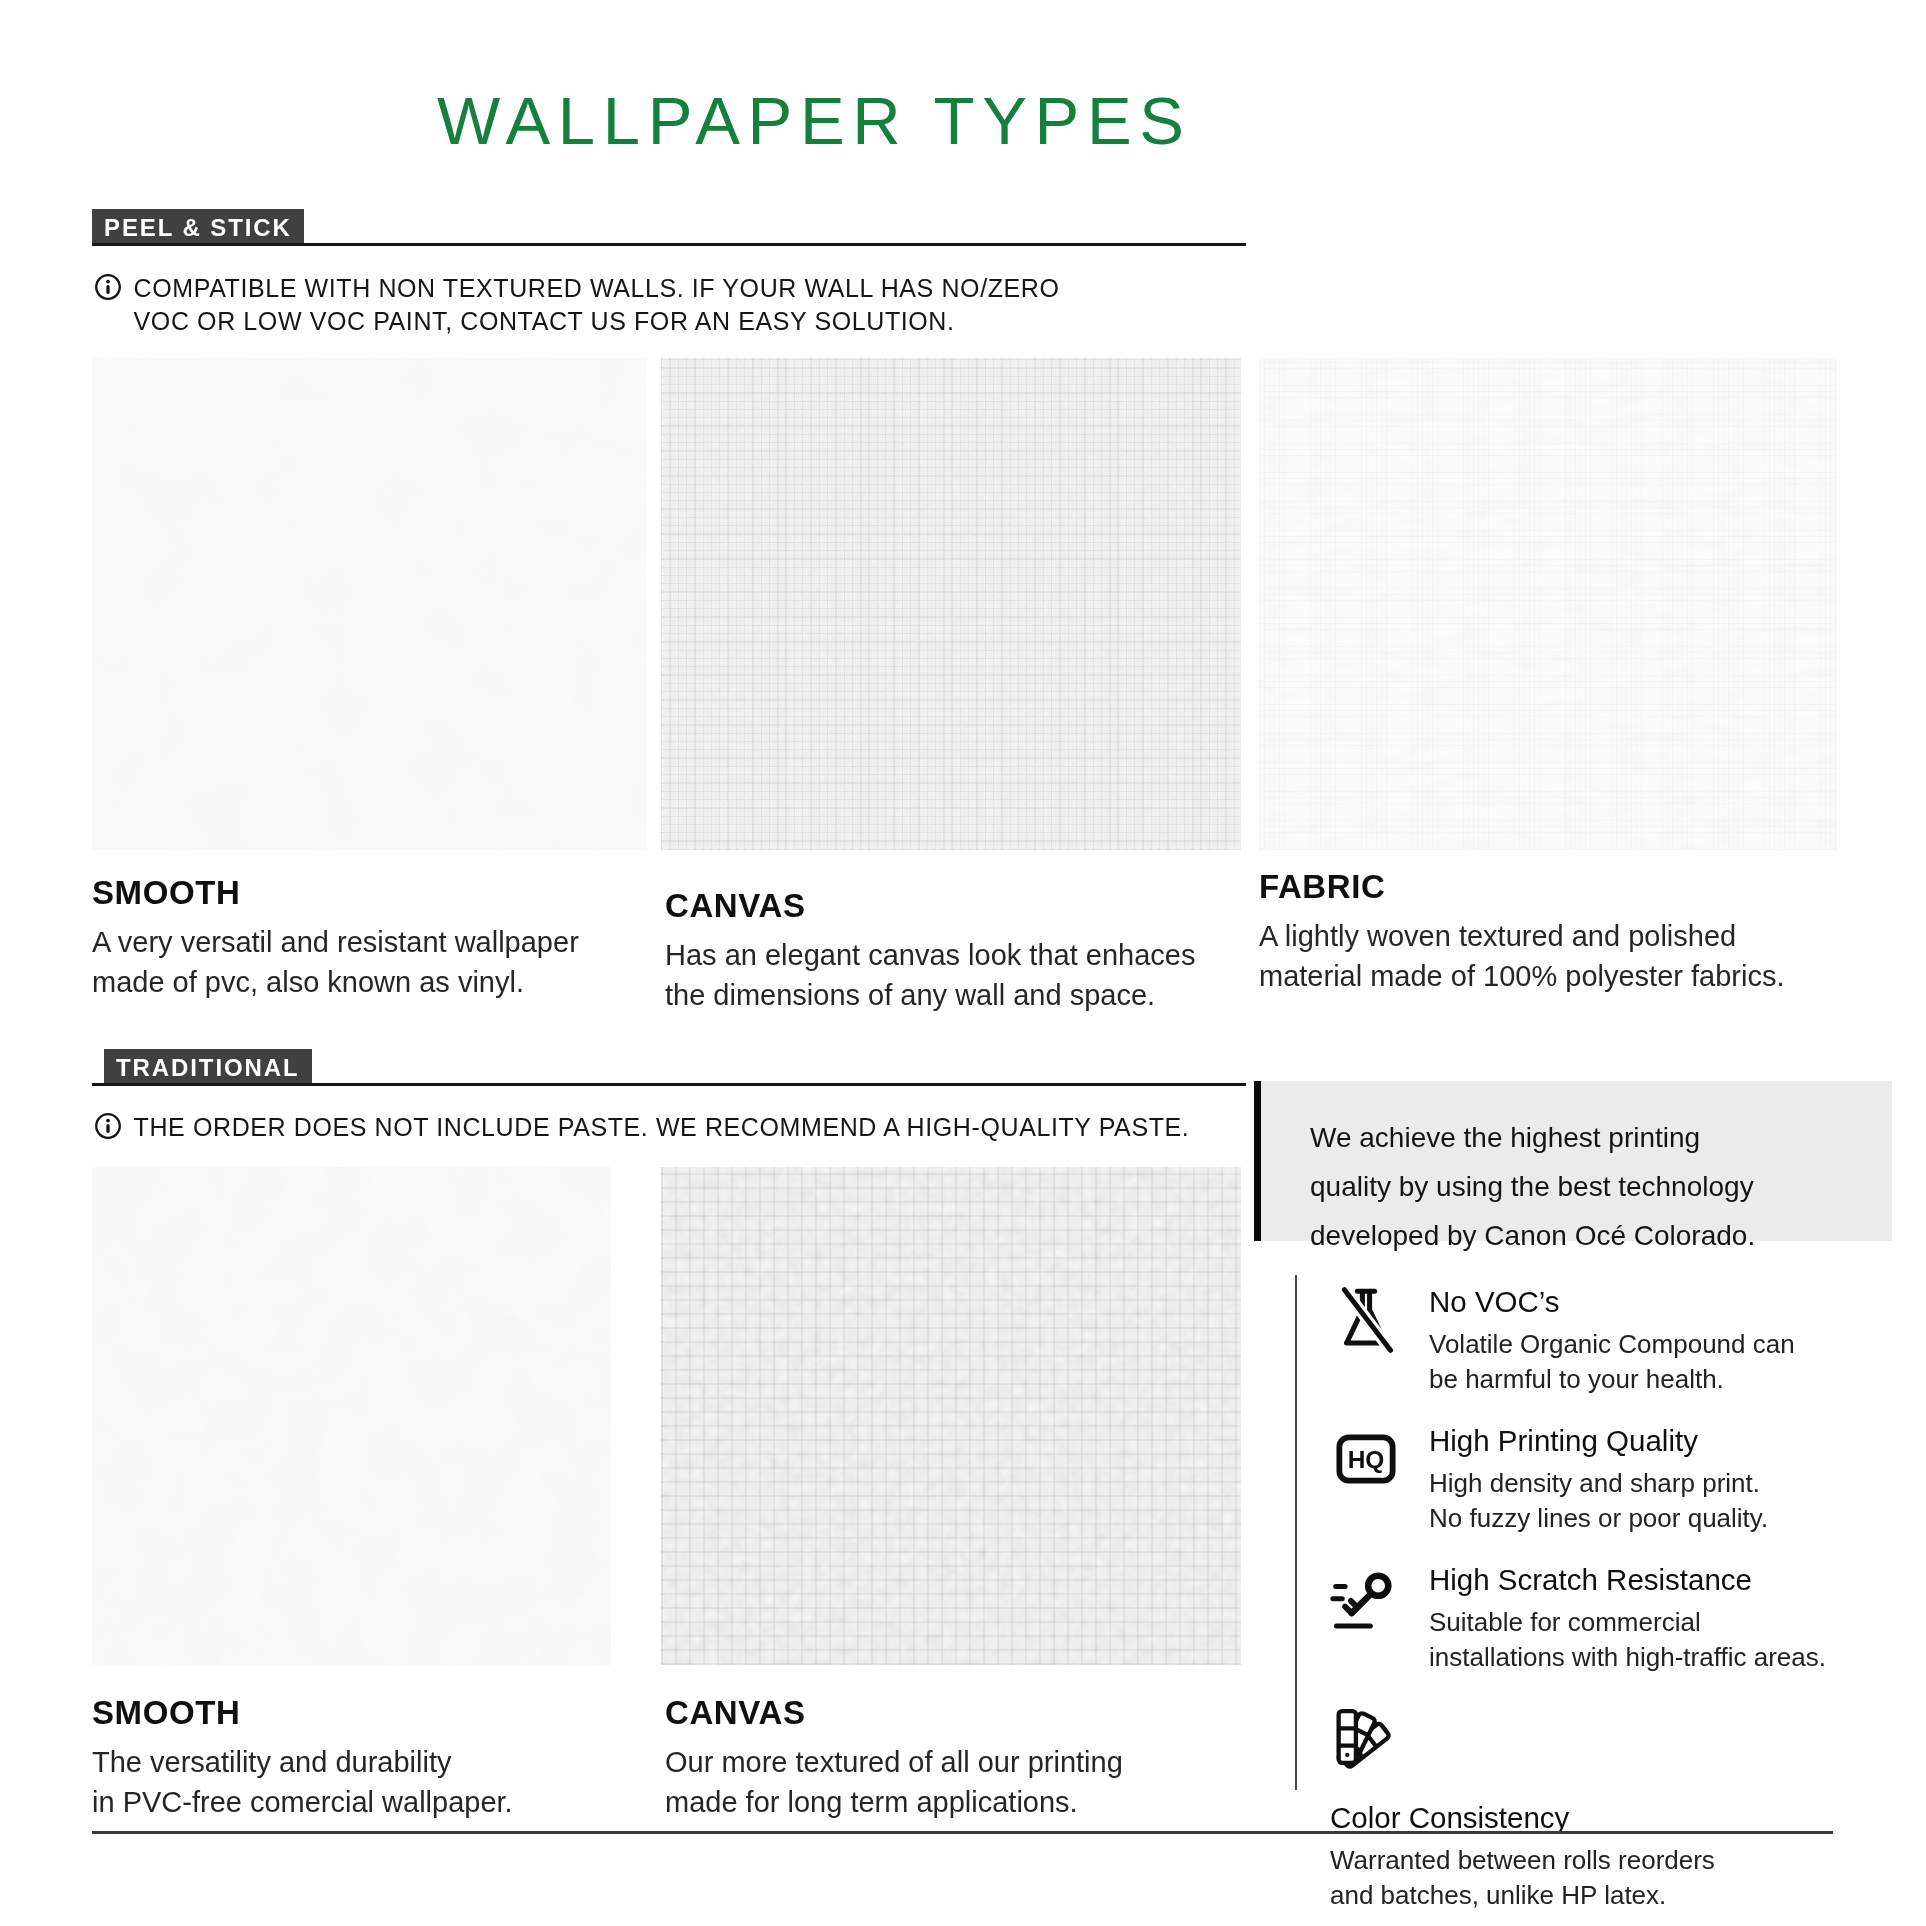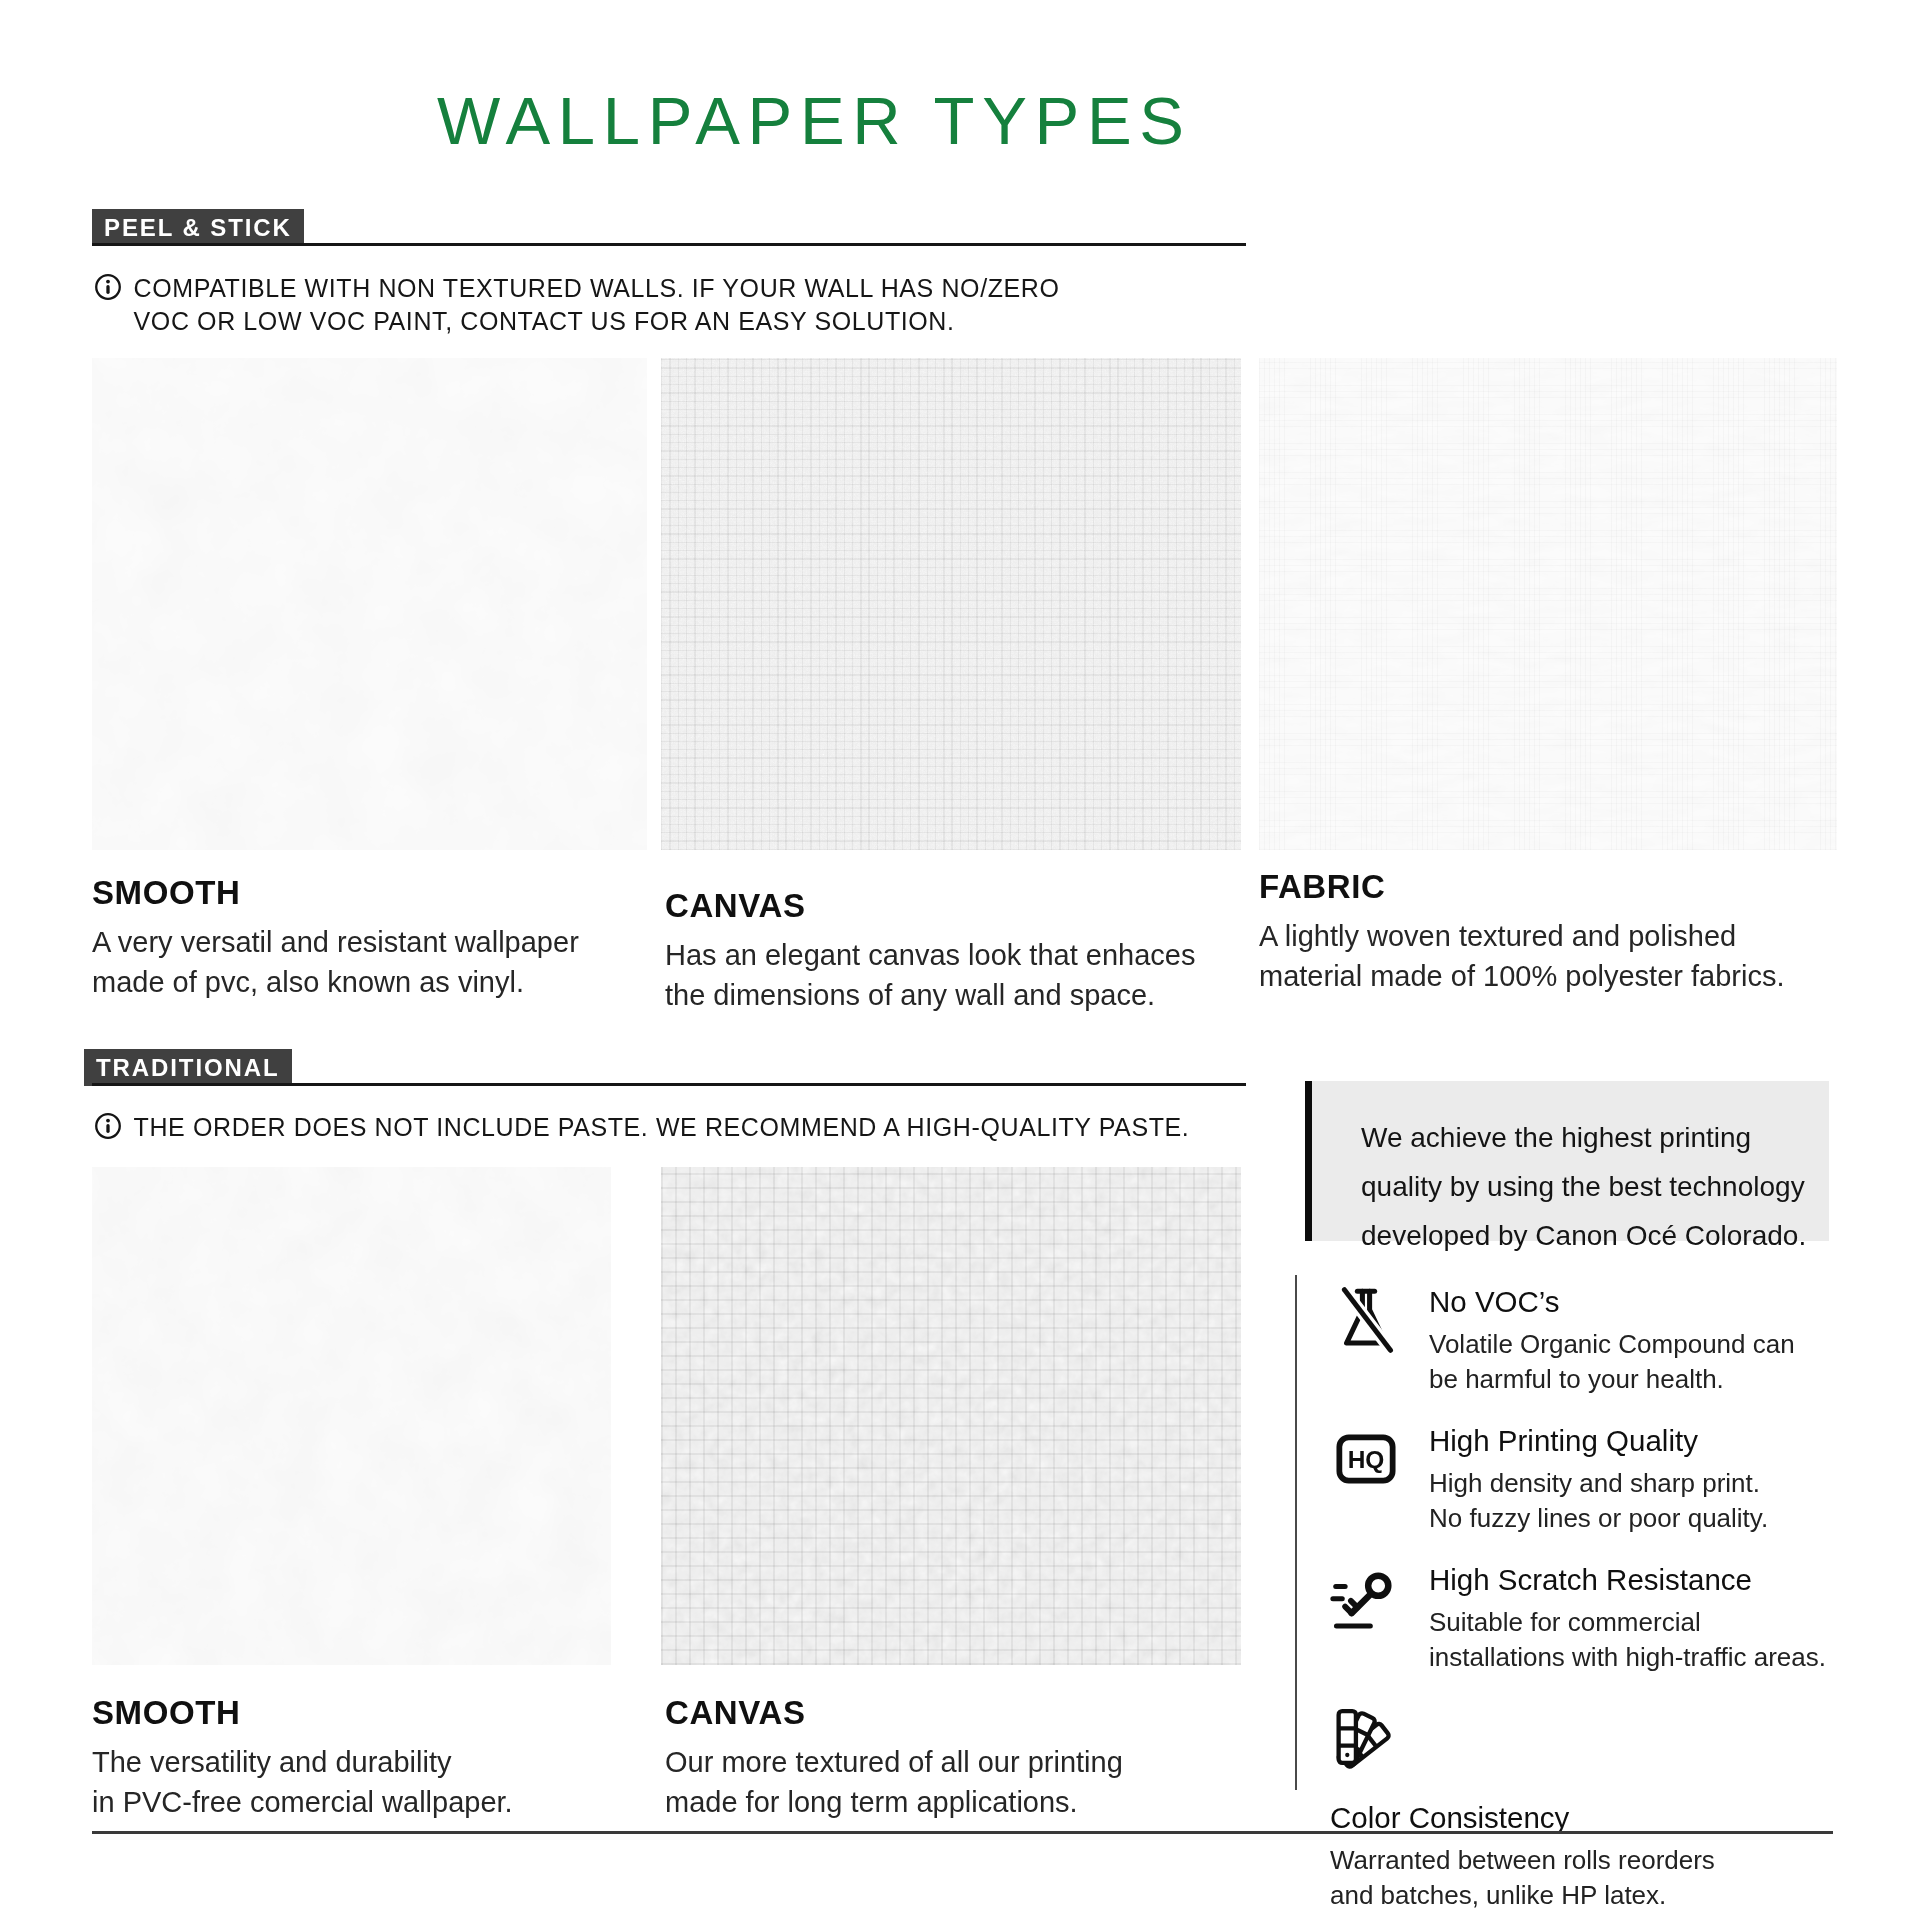--- a/index.html
+++ b/index.html
@@ -42,21 +42,21 @@
   .weave.coarse{
     background-image:
       repeating-linear-gradient(0deg, rgba(0,0,0,0.06) 0 1.9px, rgba(0,0,0,0) 1.9px 14px),
       repeating-linear-gradient(90deg, rgba(0,0,0,0.06) 0 1.9px, rgba(0,0,0,0) 1.9px 14px);
   }
   
   .swatch-label{position:absolute;}
   .swatch-label h3{margin:0;font-size:33px;font-weight:600;letter-spacing:0.6px;color:#101010;}
   .swatch-label p{margin:10.3px 0 0;font-size:29px;line-height:40px;color:#262626;white-space:pre-line;}
   
-  .quality-box{position:absolute;left:1305px;top:1081px;width:524px;height:160px;background:#ebebeb;}
+  .quality-box{position:absolute;left:1254px;top:1081px;width:638px;height:160px;background:#ebebeb;}
   .quality-box .bar{position:absolute;left:0;top:0;width:7px;height:100%;background:#0c0c0c;}
   .quality-box p{
     margin:0;padding:32px 19px 0 56px;font-size:28px;font-weight:500;line-height:49px;
     color:#141414;white-space:pre-line;
   }
   
   .vline{position:absolute;left:1295px;top:1275px;width:1.9px;height:515px;background:#4a4a4a;}
   .feature{position:absolute;left:1330px;width:539px;display:flex;gap:27px;align-items:flex-start;}
   .feature .ic{width:72px;height:72px;flex:0 0 auto;}
   .feature .ftxt h4{margin:1.3px 0 7.7px;font-size:29.5px;font-weight:400;color:#0f0f0f;}
@@ -159,21 +159,21 @@
     <h3>CANVAS</h3>
     <p>Has an elegant canvas look that enhaces
 the dimensions of any wall and space.</p>
   </div>
   <div class="swatch-label" style="left:1259px;top:868px;width:591px;">
     <h3>FABRIC</h3>
     <p>A lightly woven textured and polished
 material made of 100% polyester fabrics.</p>
   </div>
 
-  <div class="badge" style="left:84px;top:1049px;">TRADITIONAL</div>
+  <div class="badge" style="left:104px;top:1049px;">TRADITIONAL</div>
   <div class="rule" style="left:92px;top:1083px;width:1154px;height:3.2px;"></div>
 
   <div class="note" style="left:94px;top:1111px;width:1156px;">
     <svg class="ic" viewBox="0 0 44 44">
       <circle cx="22" cy="22" r="18.5" fill="none" stroke="#141414" stroke-width="3.6"></circle>
       <circle cx="22" cy="13.5" r="3" fill="#141414"></circle>
       <rect x="19.4" y="19" width="5.2" height="14" rx="2.6" fill="#141414"></rect>
     </svg>
     <div class="txt">THE ORDER DOES NOT INCLUDE PASTE. WE RECOMMEND A HIGH-QUALITY PASTE.</div>
   </div>

